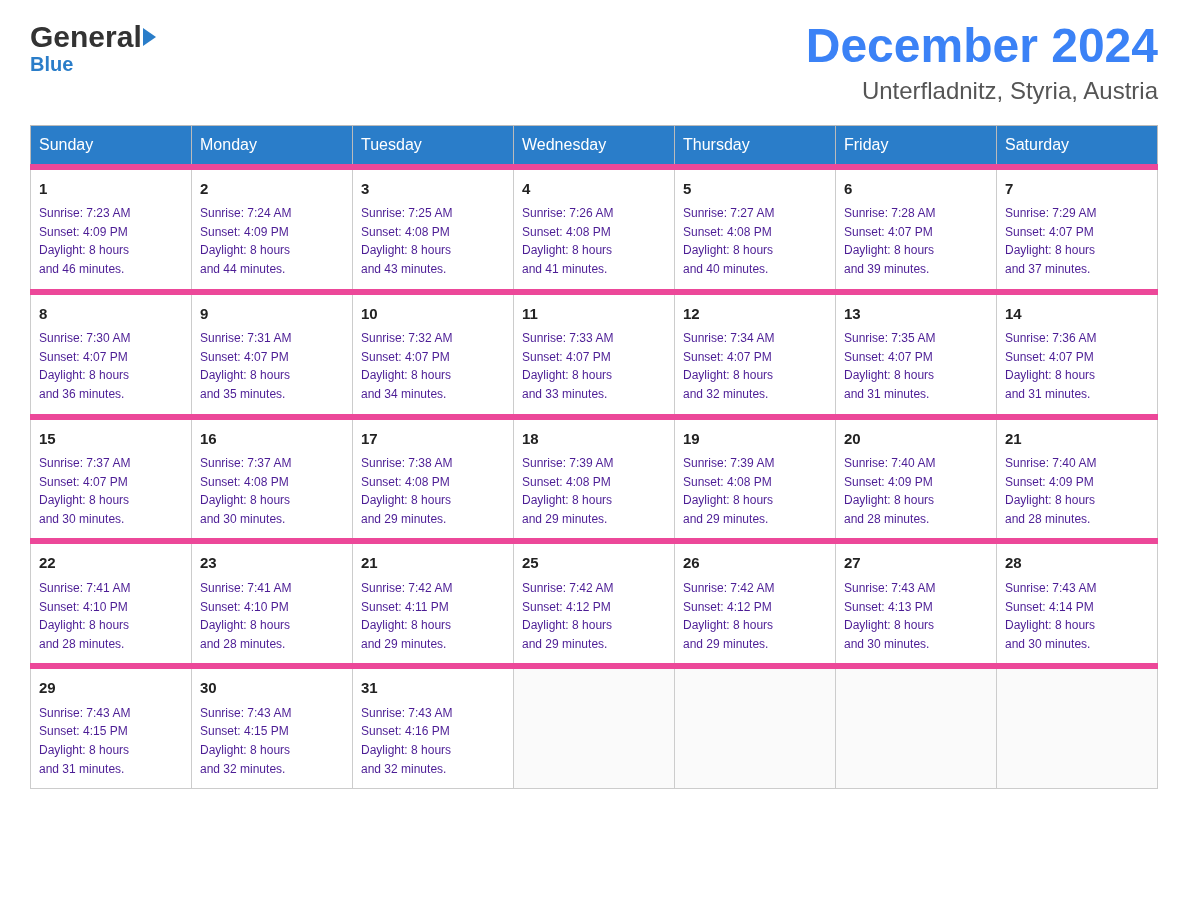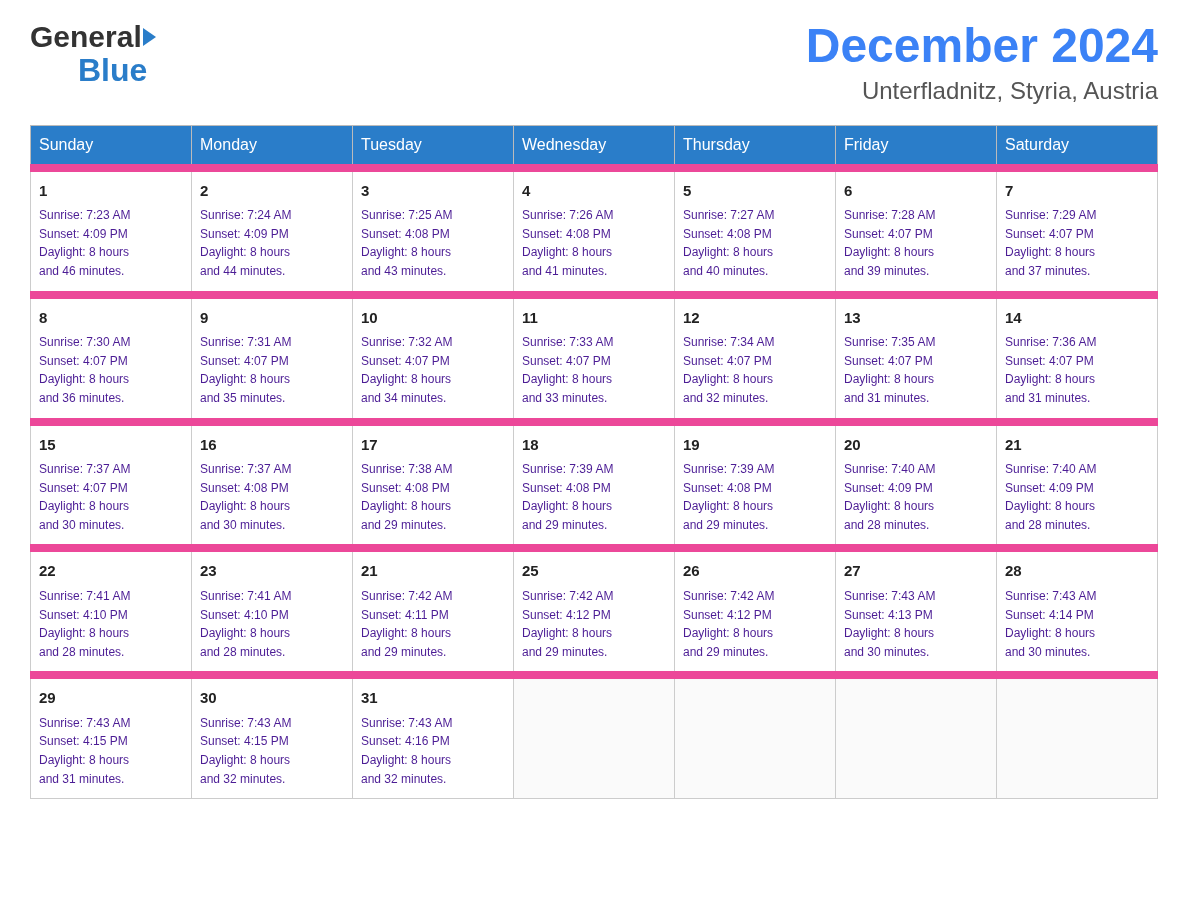--- a/index.html
+++ b/index.html
@@ -61,21 +61,21 @@
       color: #222;
       display: block;
       margin-bottom: 4px;
     }
     .day-info {
       font-size: 12px;
       color: #4c1d95;
       line-height: 1.55;
     }
     .calendar tr {
-      border-bottom: 8px solid #ec4899;
+      border-bottom: 6px solid #ec4899;
     }
     .calendar tbody tr:last-child {
       border-bottom: none;
     }
     .empty-cell {
       background: #fafafa;
     }
     
     .logo-container {
       display: flex;
@@ -95,24 +95,23 @@
       display: inline-block;
       border-top: 9px solid transparent;
       border-bottom: 9px solid transparent;
       border-left: 13px solid #2a7dc9;
       margin-left: 1px;
       vertical-align: middle;
       position: relative;
       top: -2px;
     }
     .logo-second-line {
-      font-size: 32px;
+      font-size: 20px;
       font-weight: bold;
       color: #2a7dc9;
-      margin-left: 48px;
     }
     .logo-stack {
       display: flex;
       flex-direction: column;
       line-height: 1.1;
     }
   </style>
 </head>
 <body>
 

